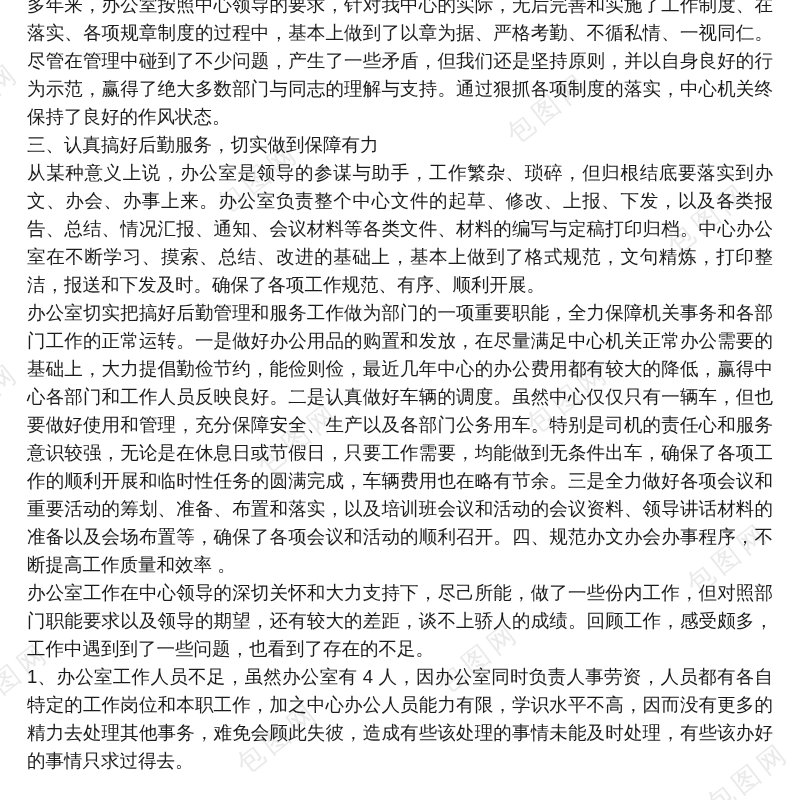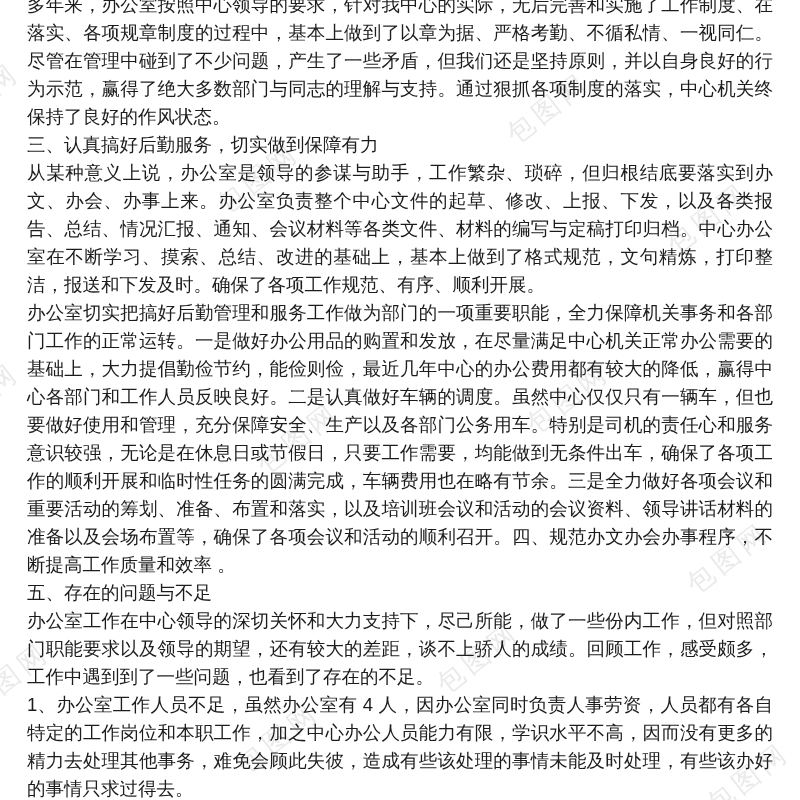--- a/index.html
+++ b/index.html
@@ -62,17 +62,16 @@
       <span class="wm" style="left: 520px; top: 380px; color: rgba(160, 160, 160, 0.22);">包图网</span>
       <span class="wm" style="left: 680px; top: 540px; color: rgba(160, 160, 160, 0.22);">包图网</span>
       <span class="wm" style="left: 430px; top: 640px; color: rgba(160, 160, 160, 0.22);">包图网</span>
       <span class="wm" style="left: 700px; top: 760px; color: rgba(160, 160, 160, 0.22);">包图网</span>
     </div>
   <div class="doc" id="doc">
       <p class="body">多年来，办公室按照中心领导的要求，针对我中心的实际，无后完善和实施了工作制度、在落实、各项规章制度的过程中，基本上做到了以章为据、严格考勤、不循私情、一视同仁。尽管在管理中碰到了不少问题，产生了一些矛盾，但我们还是坚持原则，并以自身良好的行为示范，赢得了绝大多数部门与同志的理解与支持。通过狠抓各项制度的落实，中心机关终保持了良好的作风状态。</p>
       <p class="heading">三、认真搞好后勤服务，切实做到保障有力</p>
       <p class="body">从某种意义上说，办公室是领导的参谋与助手，工作繁杂、琐碎，但归根结底要落实到办文、办会、办事上来。办公室负责整个中心文件的起草、修改、上报、下发，以及各类报告、总结、情况汇报、通知、会议材料等各类文件、材料的编写与定稿打印归档。中心办公室在不断学习、摸索、总结、改进的基础上，基本上做到了格式规范，文句精炼，打印整洁，报送和下发及时。确保了各项工作规范、有序、顺利开展。</p>
       <p class="body">办公室切实把搞好后勤管理和服务工作做为部门的一项重要职能，全力保障机关事务和各部门工作的正常运转。一是做好办公用品的购置和发放，在尽量满足中心机关正常办公需要的基础上，大力提倡勤俭节约，能俭则俭，最近几年中心的办公费用都有较大的降低，赢得中心各部门和工作人员反映良好。二是认真做好车辆的调度。虽然中心仅仅只有一辆车，但也要做好使用和管理，充分保障安全、生产以及各部门公务用车。特别是司机的责任心和服务意识较强，无论是在休息日或节假日，只要工作需要，均能做到无条件出车，确保了各项工作的顺利开展和临时性任务的圆满完成，车辆费用也在略有节余。三是全力做好各项会议和重要活动的筹划、准备、布置和落实，以及培训班会议和活动的会议资料、领导讲话材料的准备以及会场布置等，确保了各项会议和活动的顺利召开。四、规范办文办会办事程序，不断提高工作质量和效率 。</p>
-      <p class="heading">五、存在的问题与不足</p>
       <p class="body">办公室工作在中心领导的深切关怀和大力支持下，尽己所能，做了一些份内工作，但对照部门职能要求以及领导的期望，还有较大的差距，谈不上骄人的成绩。回顾工作，感受颇多，工作中遇到到了一些问题，也看到了存在的不足。</p>
       <p class="body">1、办公室工作人员不足，虽然办公室有 4 人，因办公室同时负责人事劳资，人员都有各自特定的工作岗位和本职工作，加之中心办公人员能力有限，学识水平不高，因而没有更多的精力去处理其他事务，难免会顾此失彼，造成有些该处理的事情未能及时处理，有些该办好的事情只求过得去。</p>
     </div>
 </div>
 
 </body></html>

